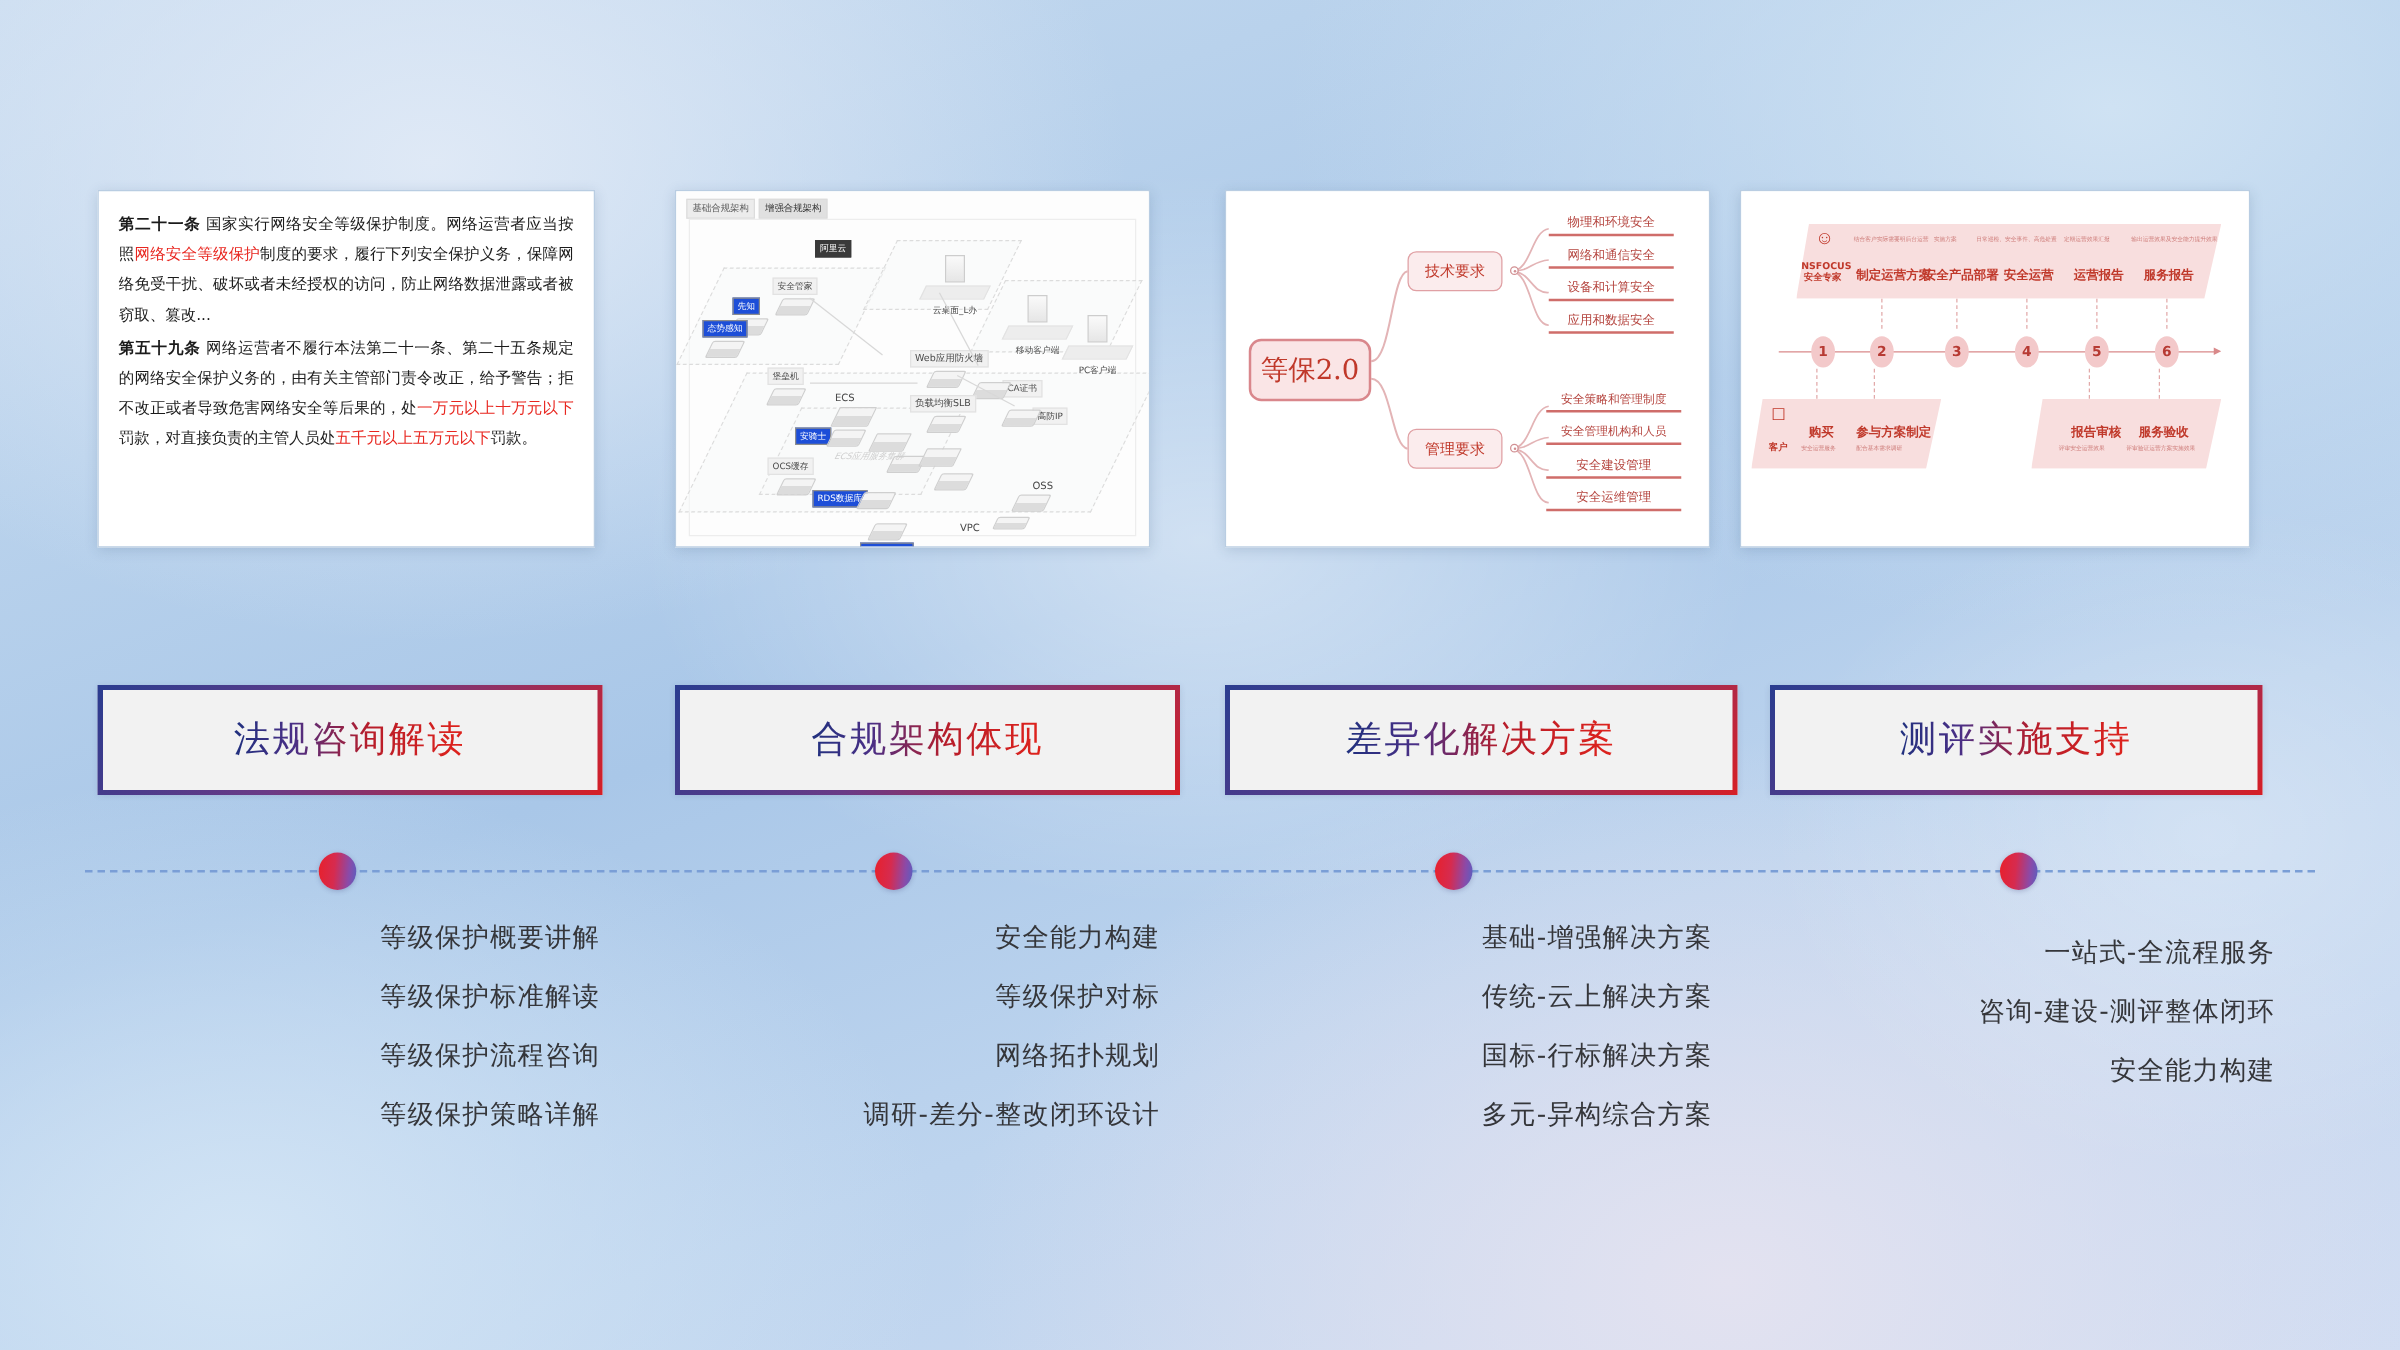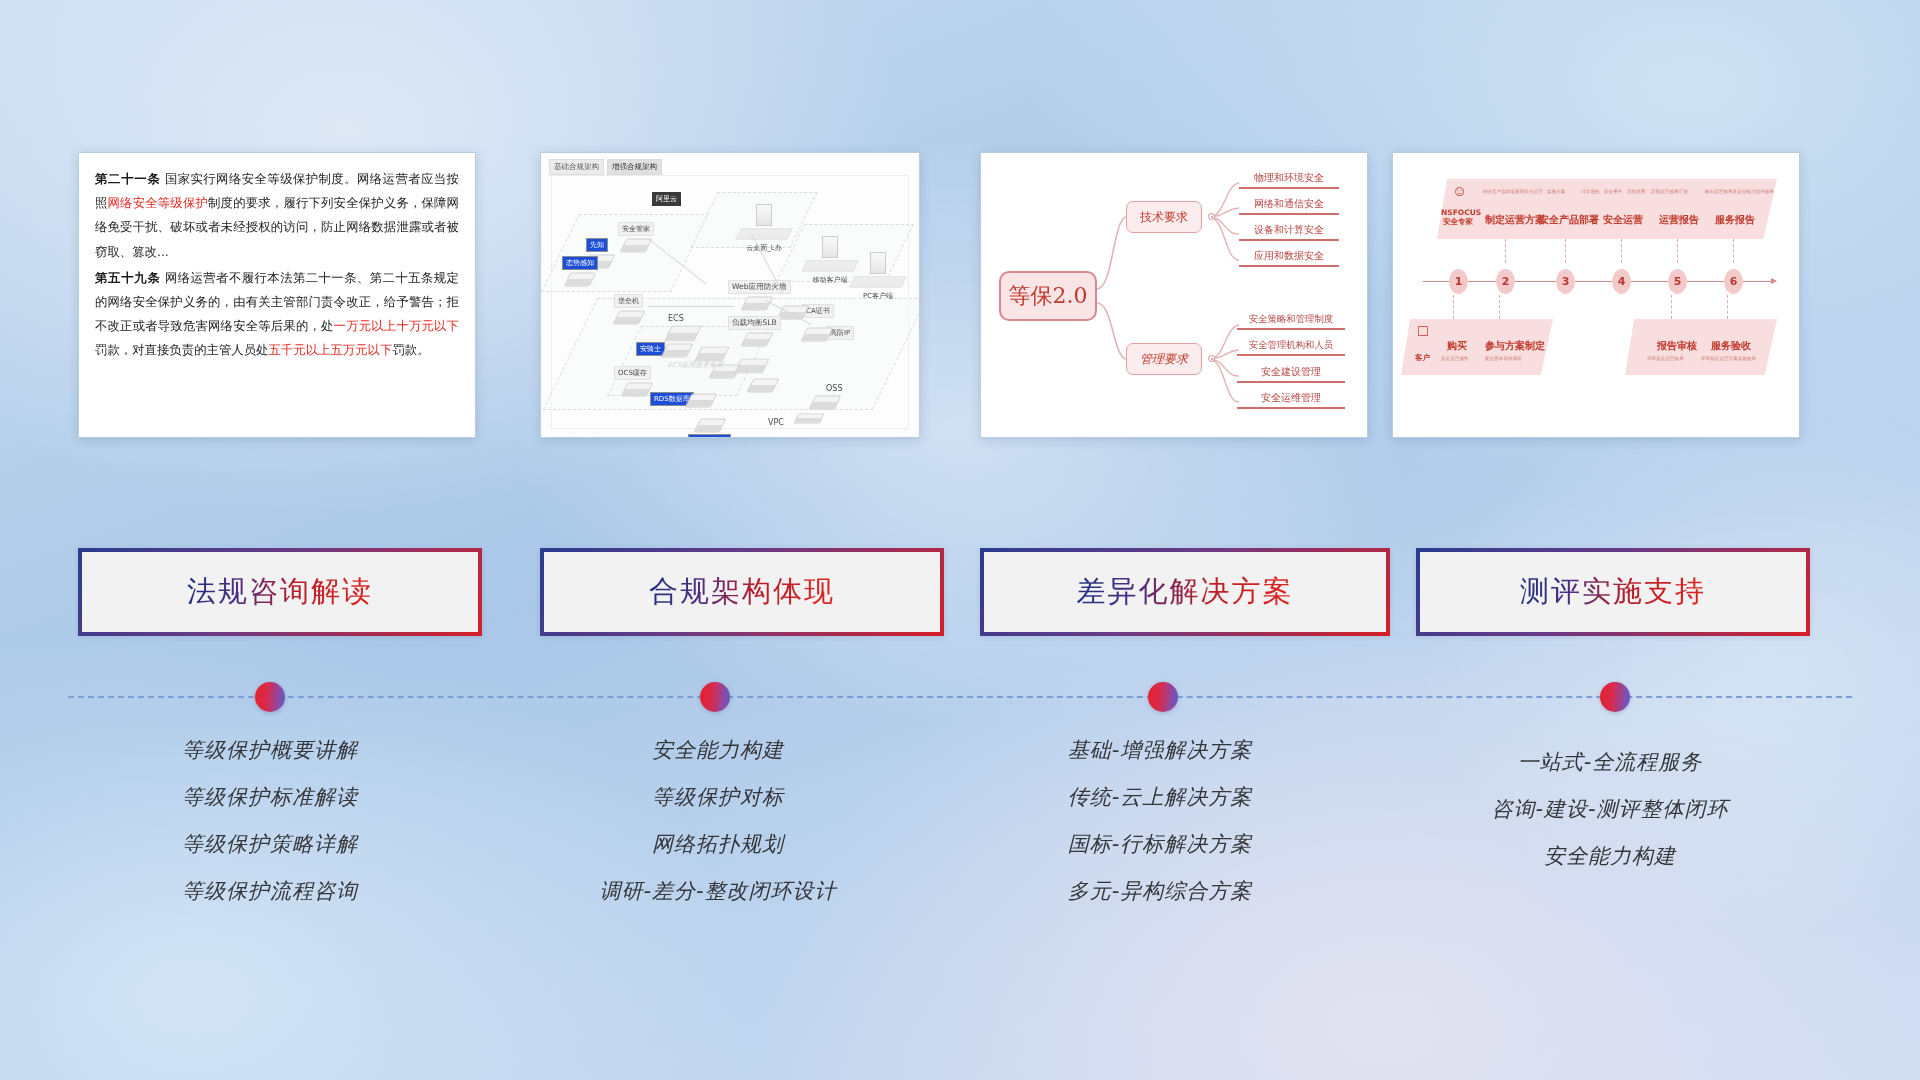--- a/index.html
+++ b/index.html
@@ -93,21 +93,21 @@
     display:flex; align-items:center; justify-content:center;
     font-size:22px; color:#c0392b; font-family:"DejaVu Serif","Liberation Serif",serif;
   }
   .mm-mid {
     position:absolute; width:76px; height:32px;
     background:#fbeced; border:1.6px solid #e0a0a4; border-radius:7px;
     display:flex; align-items:center; justify-content:center;
     font-size:12px; color:#c0392b; font-family:"DejaVu Serif","Liberation Serif",serif;
   }
   #mmTech { left:145px; top:48px; }
-  #mmMgmt { left:145px; top:190px;font-style:italic; }
+  #mmMgmt { left:145px; top:190px; }
   .mm-leaf {
     position:absolute; font-size:10px; color:#b5453f; padding-bottom:2px;
     border-bottom:2px solid #cf6d6a; text-align:center; white-space:nowrap;
     font-family:"DejaVu Serif","Liberation Serif",serif;
   }
   .mm-dot { position:absolute; width:7px; height:7px; border:1px solid #d18f92; border-radius:50%; background:#fff; }
   .mm-dot::after { content:""; position:absolute; left:1.5px; top:1.5px; width:2px; height:2px; background:#d18f92; border-radius:50%; }
 
   
   .ns { position:absolute; inset:0; background:#fff; }
@@ -157,21 +157,21 @@
     border-top:2px dashed #7a9ed6;
   }
   .tl-dot {
     position:absolute; top:682px; width:30px; height:30px; border-radius:50%;
     background:linear-gradient(95deg,#e8202b 0%, #d62b4f 42%, #8b4aa8 78%, #5a5fc0 100%);
     box-shadow:0 1px 4px rgba(60,60,120,.28);
   }
   #dot1 { left:255px; } #dot2 { left:700px; } #dot3 { left:1148px; } #dot4 { left:1600px; }
 
   
-  .col { position:absolute; top:740px; width:420px; text-align:center;font-style:italic; }
+  .col { position:absolute; top:740px; width:420px; text-align:right; }
   #col1 { left:60px; } #col2 { left:508px; } #col3 { left:950px; } #col4 { left:1400px; }
   .col-item {
     font-size:21px; color:#35363a; line-height:1.0; margin-bottom:26px;
     letter-spacing:1px; white-space:nowrap;
     font-family:"DejaVu Sans","Liberation Sans",sans-serif;
   }
 </style>
 </head>
 <body>
 
@@ -365,22 +365,22 @@
 
 <div class="tl-line"></div>
 <div class="tl-dot" id="dot1"></div>
 <div class="tl-dot" id="dot2"></div>
 <div class="tl-dot" id="dot3"></div>
 <div class="tl-dot" id="dot4"></div>
 
 <div class="col" id="col1">
   <div class="col-item">等级保护概要讲解</div>
   <div class="col-item">等级保护标准解读</div>
+  <div class="col-item">等级保护流程咨询</div>
   <div class="col-item">等级保护策略详解</div>
-  <div class="col-item">等级保护流程咨询</div>
 </div>
 <div class="col" id="col2">
   <div class="col-item">安全能力构建</div>
   <div class="col-item">等级保护对标</div>
   <div class="col-item">网络拓扑规划</div>
   <div class="col-item">调研-差分-整改闭环设计</div>
 </div>
 <div class="col" id="col3">
   <div class="col-item">基础-增强解决方案</div>
   <div class="col-item">传统-云上解决方案</div>

